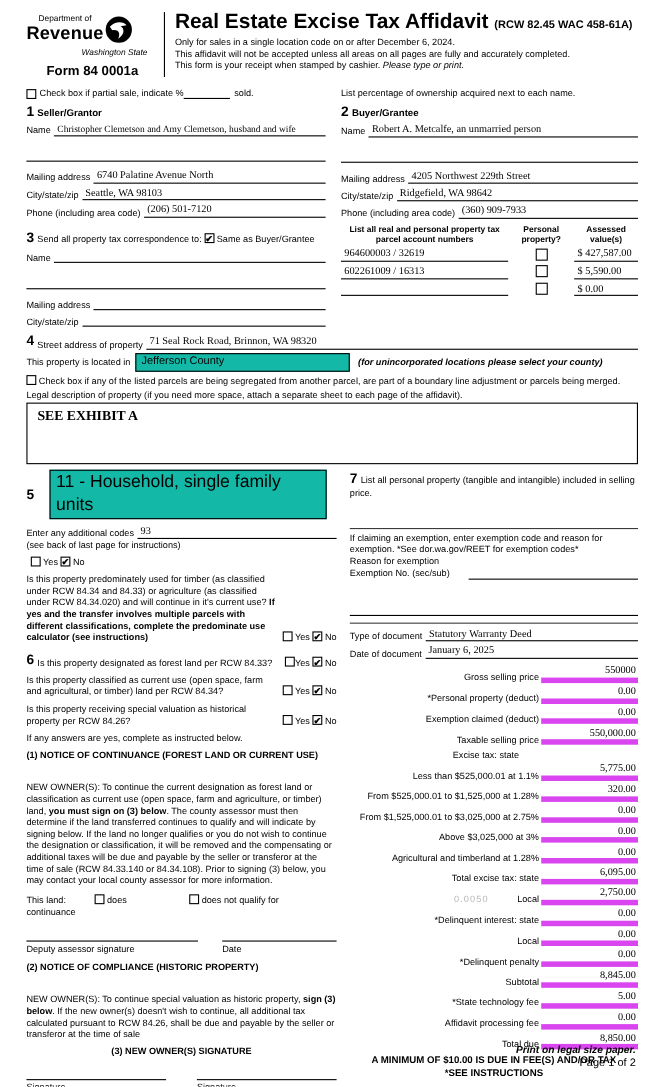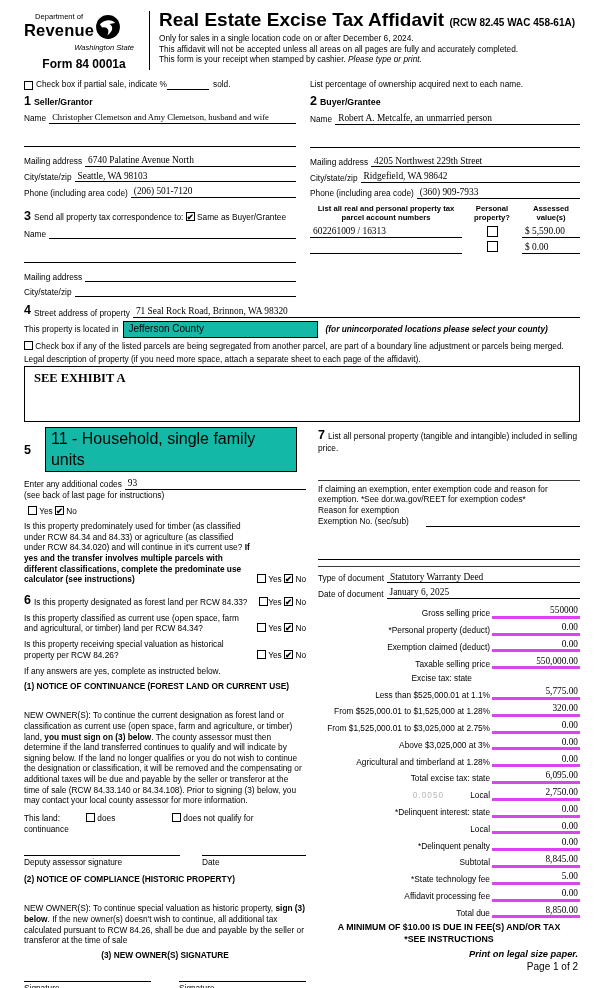--- a/index.html
+++ b/index.html
@@ -41,21 +41,21 @@
   .legalbox{border:1.5px solid #000;height:56px;padding:3px 9px;margin-top:2px;
             font-family:"Liberation Serif",serif;font-weight:bold;font-size:12.5px}
   .mid{display:grid;grid-template-columns:282px 1fr;column-gap:12px;margin-top:5px}
   .q{display:flex;align-items:flex-end;margin-top:5px}
   .q .qt{flex:1}
   .para{margin-top:19px}
   .line{border-bottom:1px solid #000;height:10px;margin-bottom:1px}
   
   .tr2{display:flex;align-items:flex-end;margin-top:3.1px}
   .tl{margin-left:auto;text-align:right;padding-right:2px}
-  .tv{width:88px;flex:none;border-bottom:3px solid #d946ef;text-align:right;padding:0 2px;
+  .tv{width:88px;flex:none;border-bottom:5px solid #d946ef;text-align:right;padding:0 2px;
       font-family:"Liberation Serif",serif;font-size:9.3px;line-height:1.15;min-height:11px}
   .rate{color:#b7b7b7;letter-spacing:1px;margin-right:26px}
   .thick{border-top:1.8px solid #3a3a3a;margin-top:6px}
   .ctr{text-align:center}
 </style>
 </head>
 <body>
 
 <div class="page">
 
@@ -164,20 +164,25 @@
         </div>
       <div class="fl">
           <span class="lab">Phone (including area code)</span>
           <span class="fill">(360) 909-7933</span>
         </div>
 
       <div class="ptab-h">
         <div>List all real and personal property tax parcel account numbers</div>
         <div>Personal property?</div>
         <div>Assessed value(s)</div>
+      </div>
+      <div class="ptr">
+        <span class="fill">964600003 / 32619</span>
+        <span class="cbwrap"><span class="cb" style="width:11px;height:11px"></span></span>
+        <span class="fill">$ 427,587.00</span>
       </div>
       <div class="ptr">
         <span class="fill">602261009 / 16313</span>
         <span class="cbwrap"><span class="cb" style="width:11px;height:11px"></span></span>
         <span class="fill">$ 5,590.00</span>
       </div>
       <div class="ptr">
         <span class="fill"></span>
         <span class="cbwrap"><span class="cb" style="width:11px;height:11px"></span></span>
         <span class="fill">$ 0.00</span>

